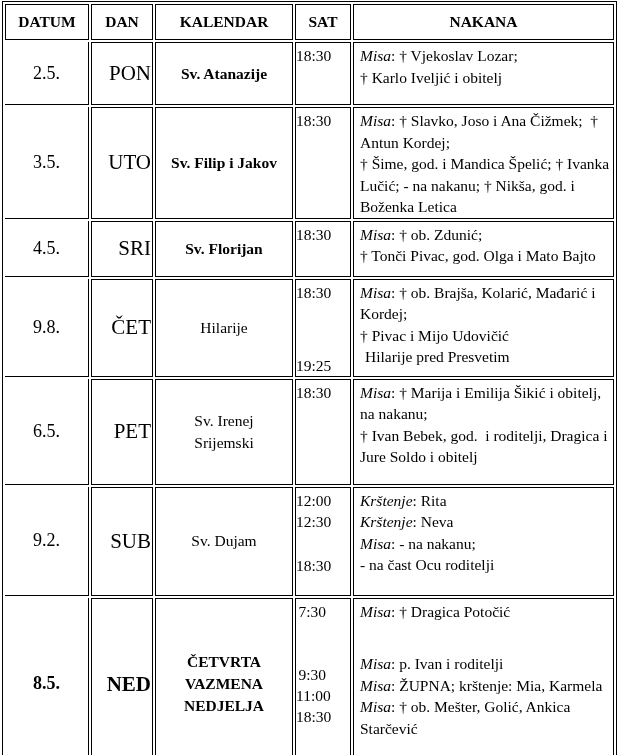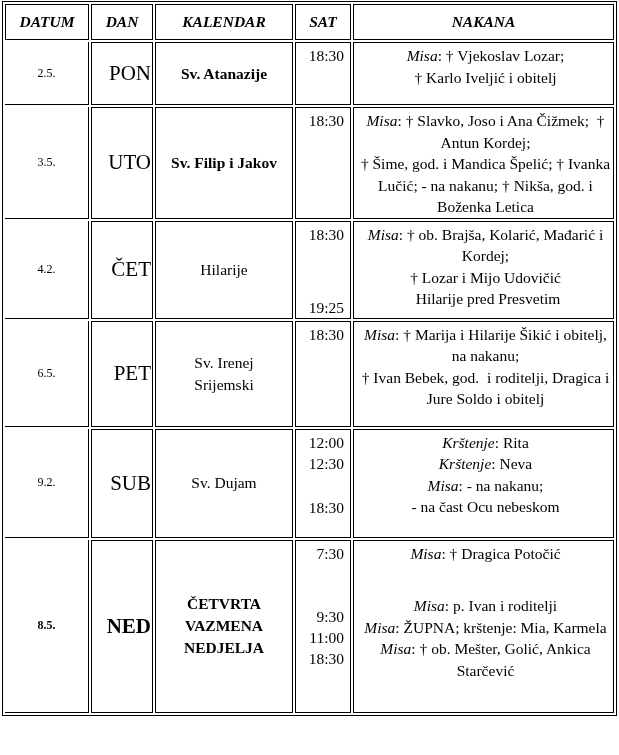--- a/index.html
+++ b/index.html
@@ -25,64 +25,64 @@
 
   th, td { box-sizing: border-box; border: 1px solid #000; overflow: hidden; }
 
   th {
     font-weight: bold;
     font-size: 15.5px;
     text-align: center;
     vertical-align: middle;
     padding: 1px 0 2px 0;
   }
-  tr.hdr    { height: 36px; font-style: italic; }
+  tr.hdr    { height: 36px; }
   tr.r-pon  { height: 63px; }
   tr.r-uto  { height: 108px; }
   tr.r-sri  { height: 56px; }
   tr.r-cet  { height: 95px; }
   tr.r-pet  { height: 106px; }
   tr.r-sub  { height: 109px; }
   tr.r-ned  { height: 173px; }
 
   td.datum {
     border: none;
     border-bottom: 1px solid #000;
     border-right: 1px solid #000;
     text-align: center;
     vertical-align: middle;
-    font-size: 12px;
+    font-size: 18px;
   }
   td.dan {
     text-align: right;
     vertical-align: middle;
     font-size: 21px;
   }
   td.kal {
     text-align: center;
     vertical-align: middle;
     font-size: 15.5px;
     line-height: 22px;
     white-space: pre-line;
   }
   td.sat {
     vertical-align: top;
     text-align: right;
     font-size: 15.5px;
     line-height: 21px;
-    padding: 2px 6px 0 0;
+    padding: 2px 24px 0 0;
   }
   td.nak {
     vertical-align: top;
     font-size: 15.5px;
     line-height: 21.5px;
     padding: 2px 2px 0 6px;
   }
   .b { font-weight: bold; margin-left: 28px; }
-  .para { white-space: pre-wrap; text-align: center; }
+  .para { white-space: pre-wrap; }
   .para i { font-style: italic; }
   .indent { padding-left: 5px; }
   .sp23 { height: 23px; }
   .sp31 { height: 31px; }
   .sp42 { height: 42px; }
   .sp52 { height: 52px; }
 </style>
 </head>
 <body>
 
@@ -124,66 +124,78 @@
       <td class="kal b">Sv. Filip i Jakov</td>
       <td class="sat">
         <div>18:30</div>
       </td>
       <td class="nak">
         <div class="para"><i>Misa</i><span>: † Slavko, Joso i Ana Čižmek;  † Antun Kordej;</span></div>
         <div class="para"><i></i><span>† Šime, god. i Mandica Špelić; † Ivanka Lučić; - na nakanu; † Nikša, god. i Boženka Letica</span></div>
       </td>
     </tr>
 
+    <tr class="r-sri">
+      <td class="datum">4.5.</td>
+      <td class="dan">SRI</td>
+      <td class="kal b">Sv. Florijan</td>
+      <td class="sat">
+        <div>18:30</div>
+      </td>
+      <td class="nak">
+        <div class="para"><i>Misa</i><span>: † ob. Zdunić;</span></div>
+        <div class="para"><i></i><span>† Tonči Pivac, god. Olga i Mato Bajto</span></div>
+      </td>
+    </tr>
 
     <tr class="r-cet">
-      <td class="datum">4.2.</td>
+      <td class="datum">9.8.</td>
       <td class="dan">ČET</td>
       <td class="kal">Hilarije</td>
       <td class="sat">
         <div>18:30</div>
         <div class="sp52"></div>
         <div>19:25</div>
       </td>
       <td class="nak">
         <div class="para"><i>Misa</i><span>: † ob. Brajša, Kolarić, Mađarić i Kordej;</span></div>
-        <div class="para"><i></i><span>† Lozar i Mijo Udovičić</span></div>
+        <div class="para"><i></i><span>† Pivac i Mijo Udovičić</span></div>
         <div class="para indent"><i></i><span>Hilarije pred Presvetim</span></div>
       </td>
     </tr>
 
     <tr class="r-pet">
       <td class="datum">6.5.</td>
       <td class="dan">PET</td>
       <td class="kal">Sv. Irenej
 Srijemski</td>
       <td class="sat">
         <div>18:30</div>
       </td>
       <td class="nak">
-        <div class="para"><i>Misa</i><span>: † Marija i Hilarije Šikić i obitelj, na nakanu;</span></div>
+        <div class="para"><i>Misa</i><span>: † Marija i Emilija Šikić i obitelj, na nakanu;</span></div>
         <div class="para"><i></i><span>† Ivan Bebek, god.  i roditelji, Dragica i Jure Soldo i obitelj</span></div>
       </td>
     </tr>
 
     <tr class="r-sub">
       <td class="datum">9.2.</td>
       <td class="dan">SUB</td>
       <td class="kal">Sv. Dujam</td>
       <td class="sat">
         <div>12:00</div>
         <div>12:30</div>
         <div class="sp23"></div>
         <div>18:30</div>
       </td>
       <td class="nak">
         <div class="para"><i>Krštenje</i><span>: Rita</span></div>
         <div class="para"><i>Krštenje</i><span>: Neva</span></div>
         <div class="para"><i>Misa</i><span>: - na nakanu;</span></div>
-        <div class="para"><i></i><span>- na čast Ocu nebeskom</span></div>
+        <div class="para"><i></i><span>- na čast Ocu roditelji</span></div>
       </td>
     </tr>
 
     <tr class="r-ned">
       <td class="datum b">8.5.</td>
       <td class="dan b">NED</td>
       <td class="kal b">ČETVRTA
 VAZMENA
 NEDJELJA</td>
       <td class="sat">

